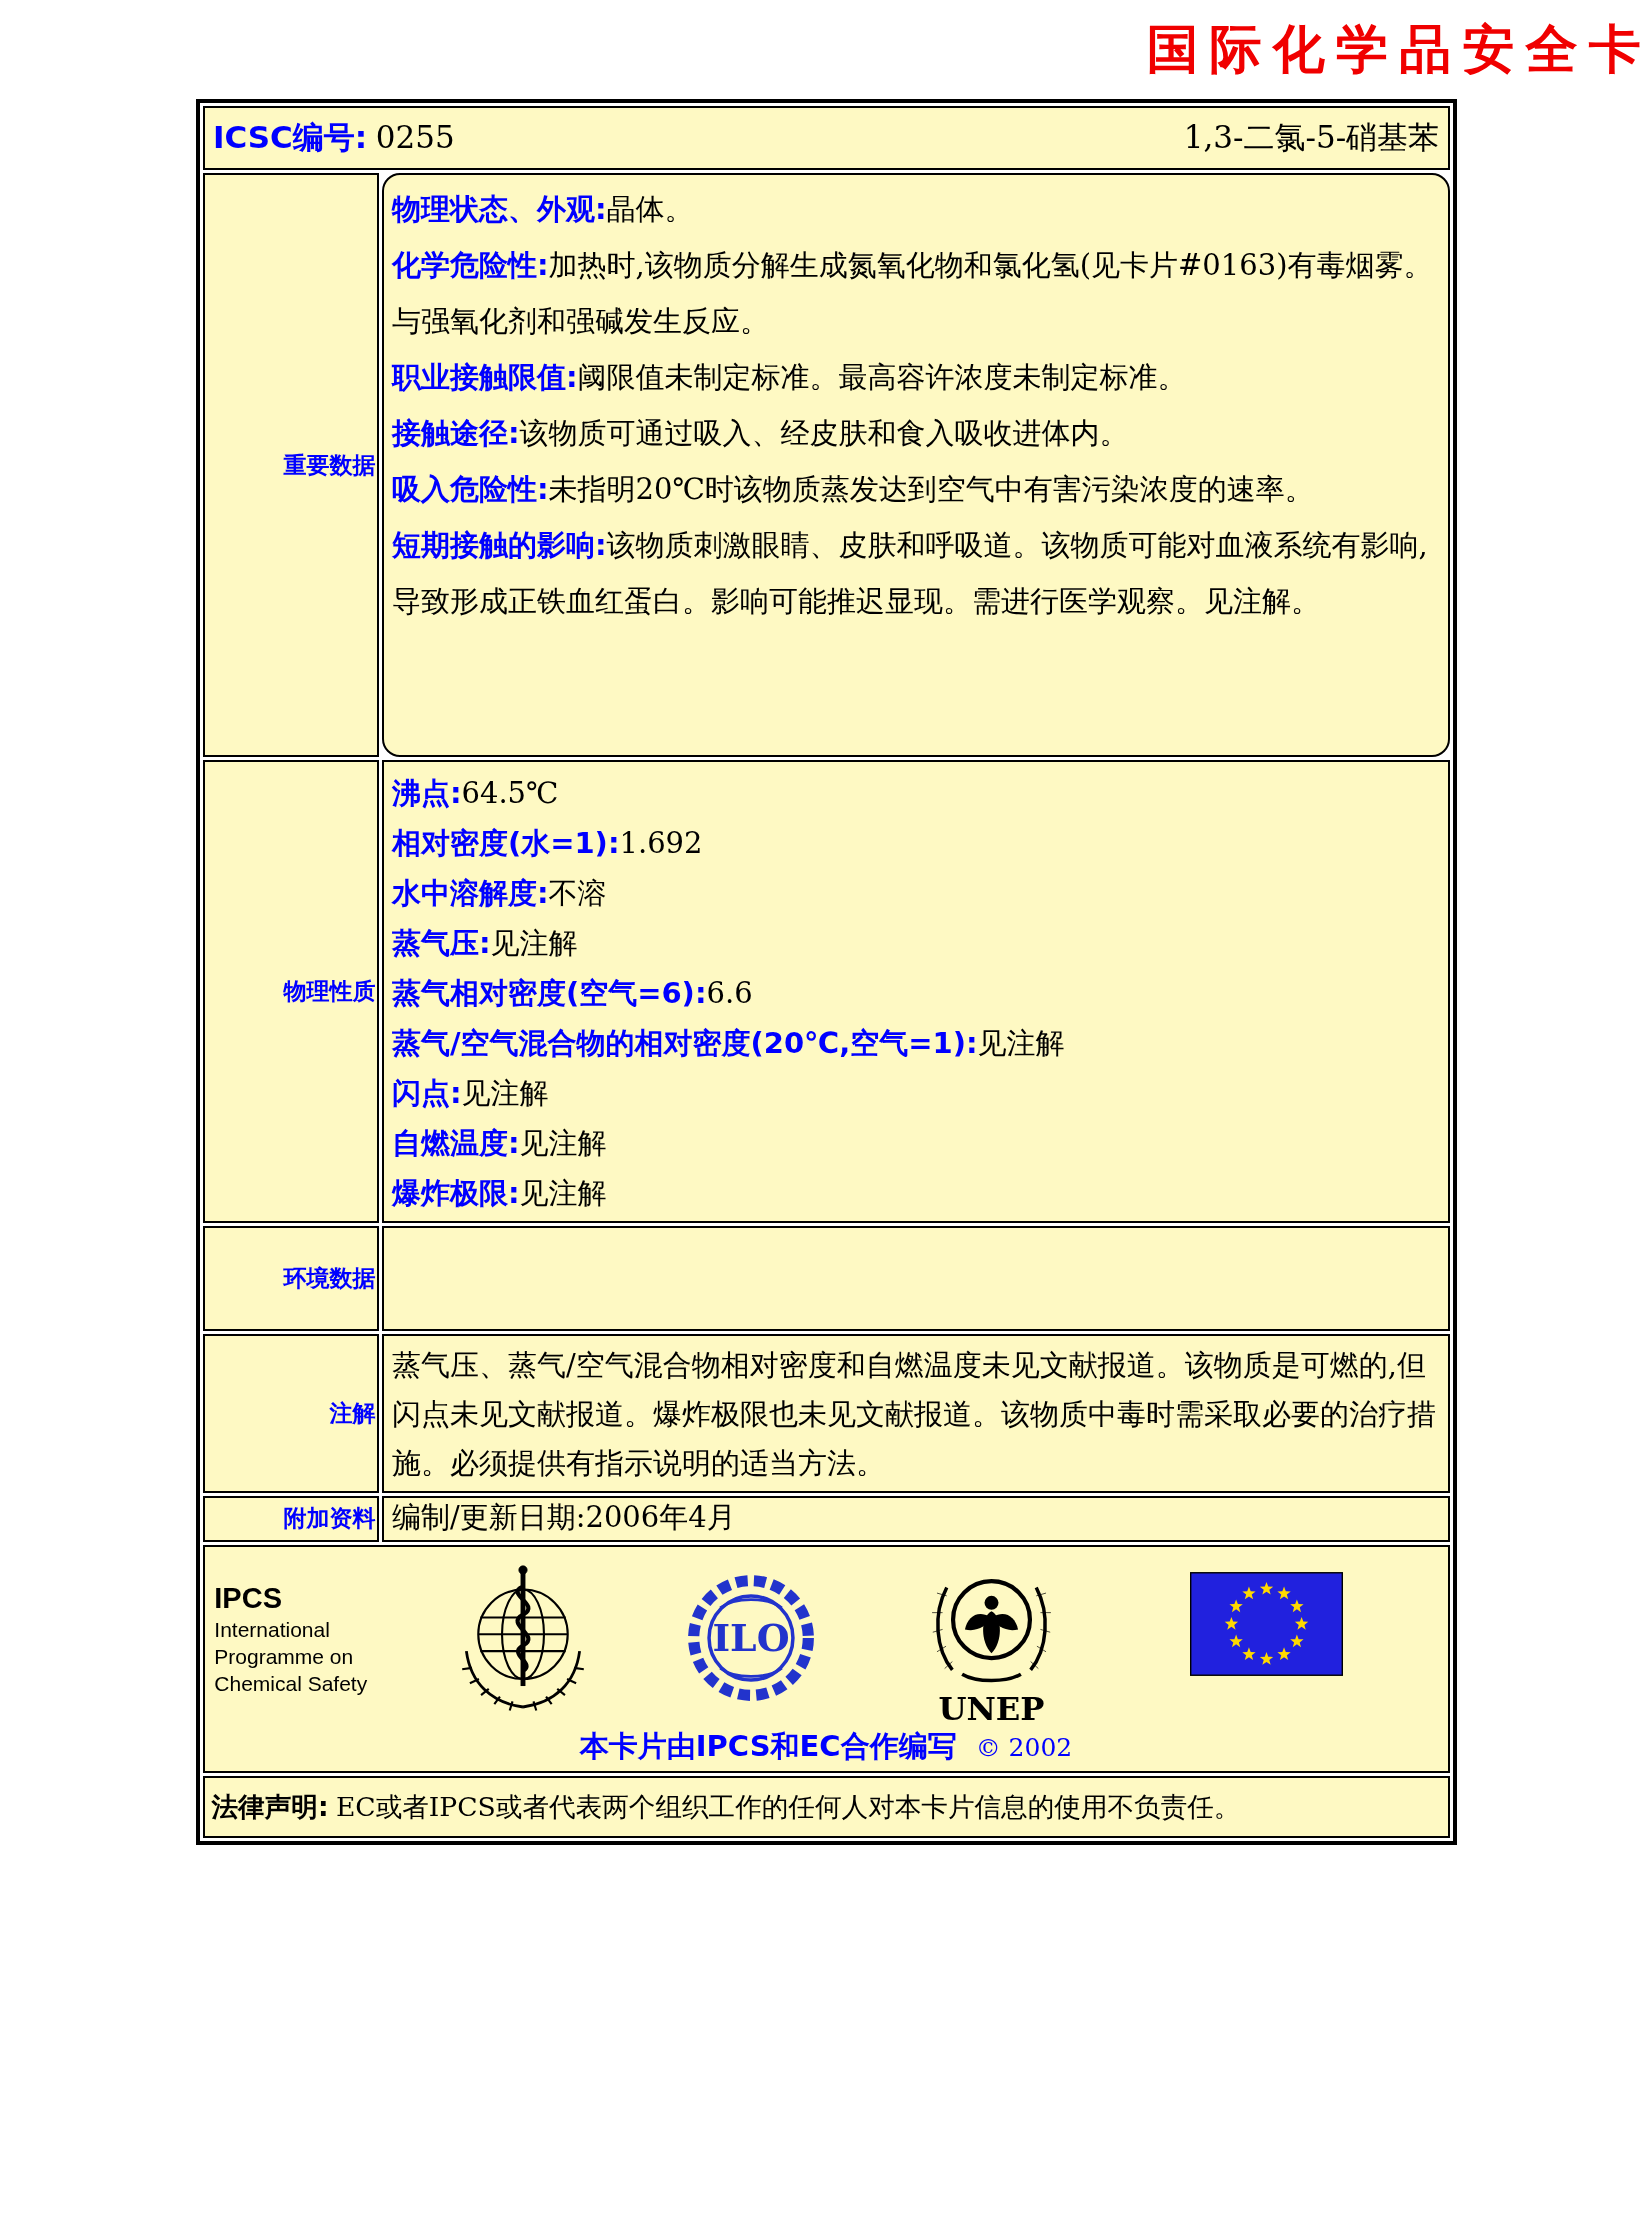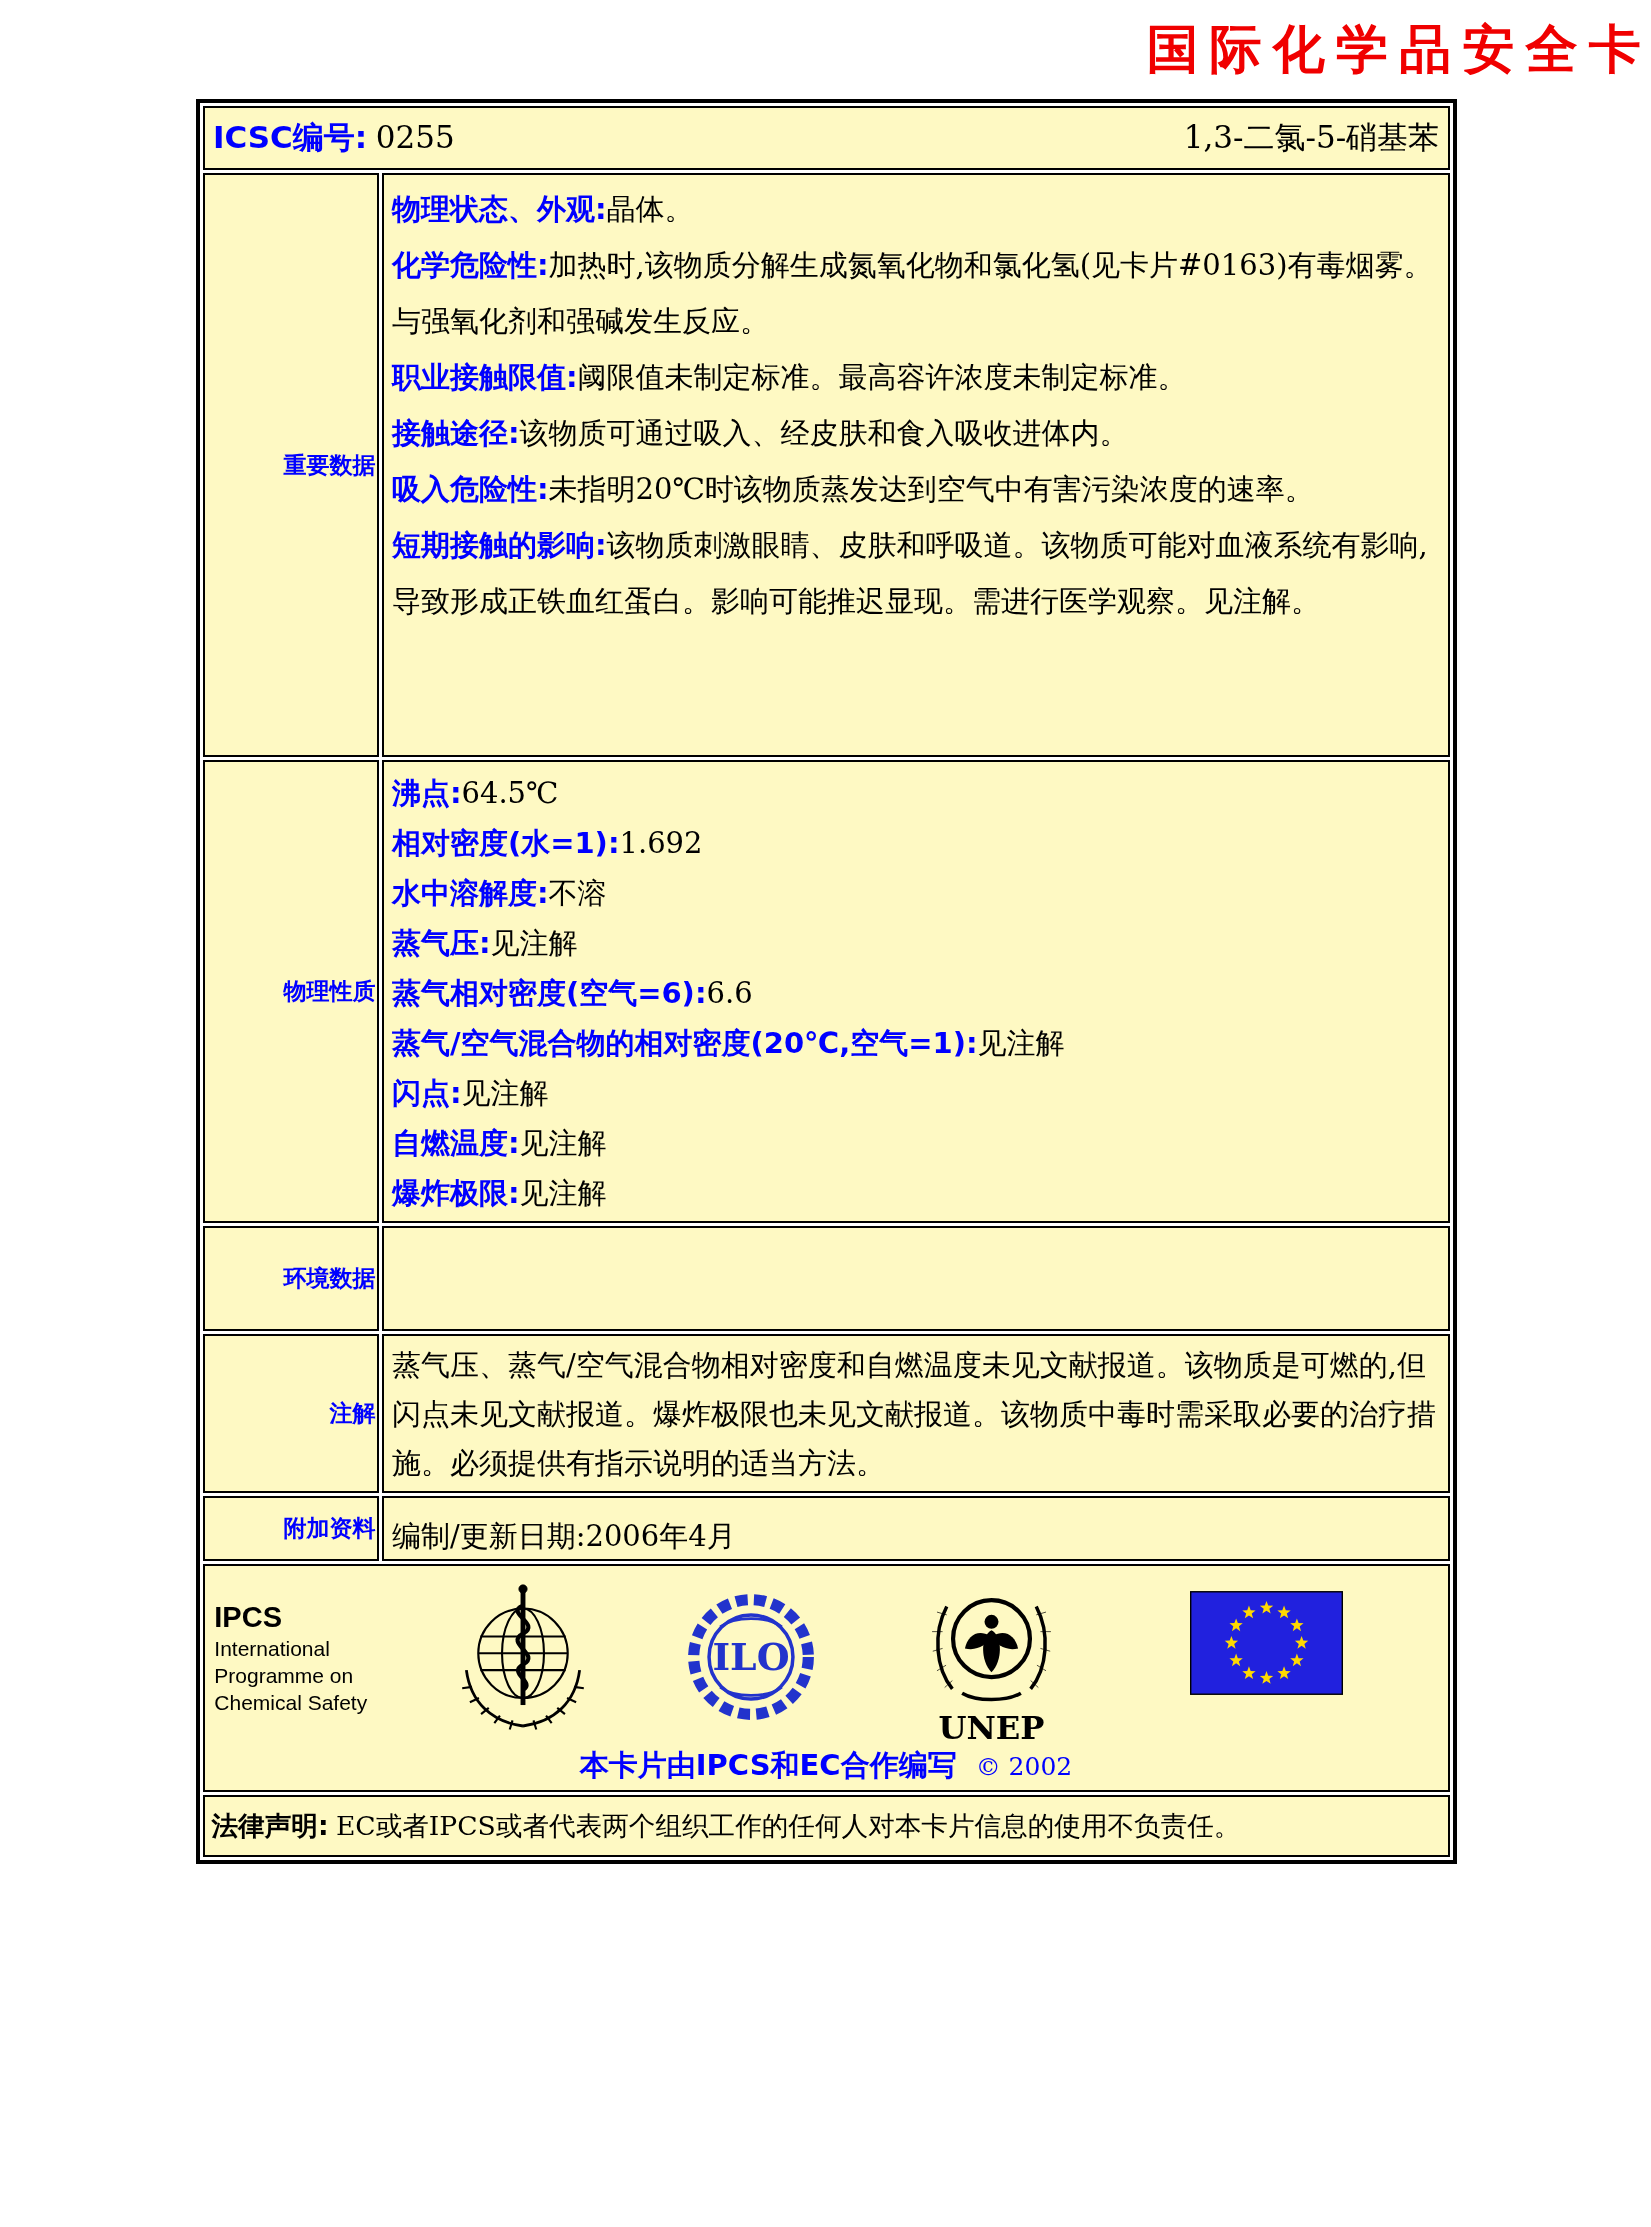--- a/index.html
+++ b/index.html
@@ -24,27 +24,27 @@
     font-family:"DejaVu Serif","Liberation Serif",serif;
     font-size:29px;color:#000;
   }
   .hdr-cell{
     vertical-align:middle;height:64px;padding:0 8.4px;
     font-size:31px;
   }
   .hdr-flex{display:flex;justify-content:space-between;align-items:center;}
   .blue-lbl{color:#0000FF;font-weight:bold;font-family:"DejaVu Sans",sans-serif;}
   .serif-txt{font-family:"DejaVu Serif","Liberation Serif",serif;color:#000;}
-  .imp-cell{height:584px;}
+  .imp-cell{height:584px;border-radius:18px;}
   .imp-cell .entry{line-height:56px;}
   .phys-cell{height:453px;}
   .phys-cell .entry{line-height:50px;}
   .env-cell{height:105px;}
   .notes-cell{height:144px;line-height:49px;}
-  .addl-cell{height:38px;vertical-align:middle;padding-top:19px;padding-bottom:1.4px;}
+  .addl-cell{height:38px;vertical-align:middle;padding-top:0;padding-bottom:1.4px;}
   .entry .lbl{color:#0000FF;font-weight:bold;font-family:"DejaVu Sans",sans-serif;}
   .entry .val{color:#000;}
   .logos-cell{height:186px;vertical-align:middle;padding:4.2px 2.8px;}
   .logos-flex{display:flex;align-items:center;}
   .ipcs-block{margin-left:7px;width:175px;}
   .ipcs-name{font-weight:bold;font-size:29px;line-height:36px;color:#000;}
   .ipcs-line{font-size:21px;line-height:27px;color:#000;}
   .logo{display:block;}
   .logo-who{margin-left:62px;}
   .logo-ilo{margin-left:90px;}

